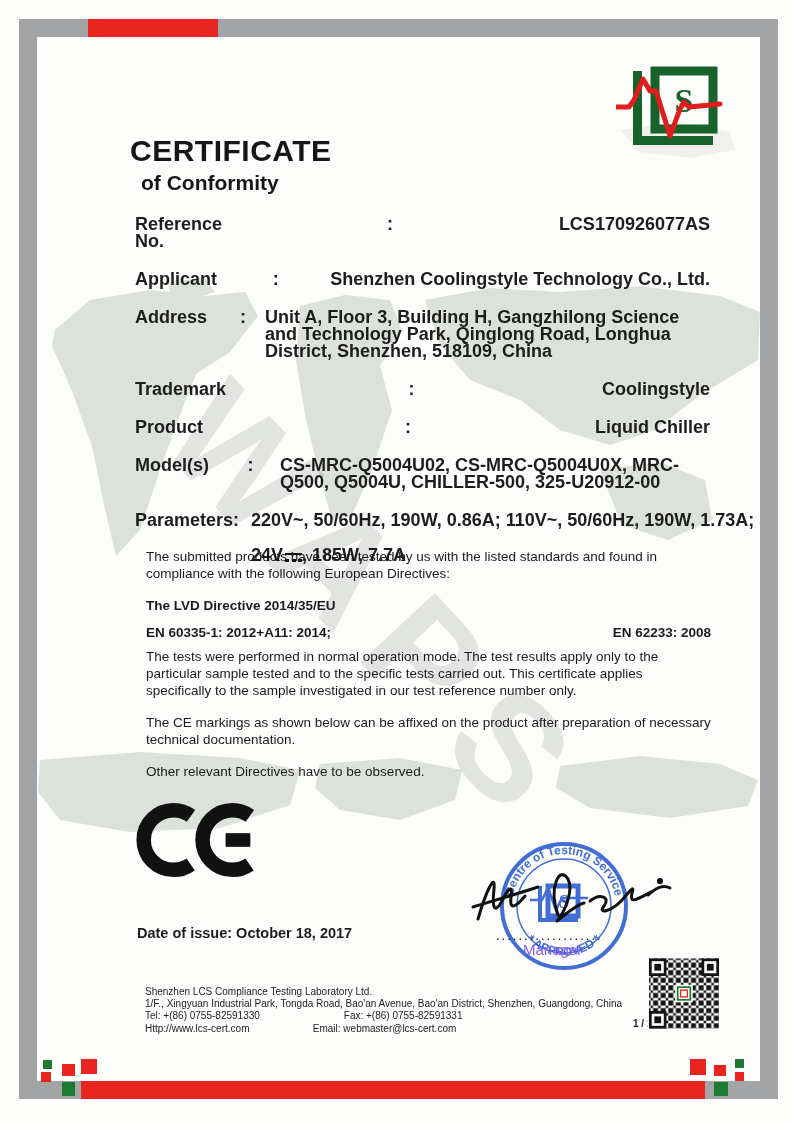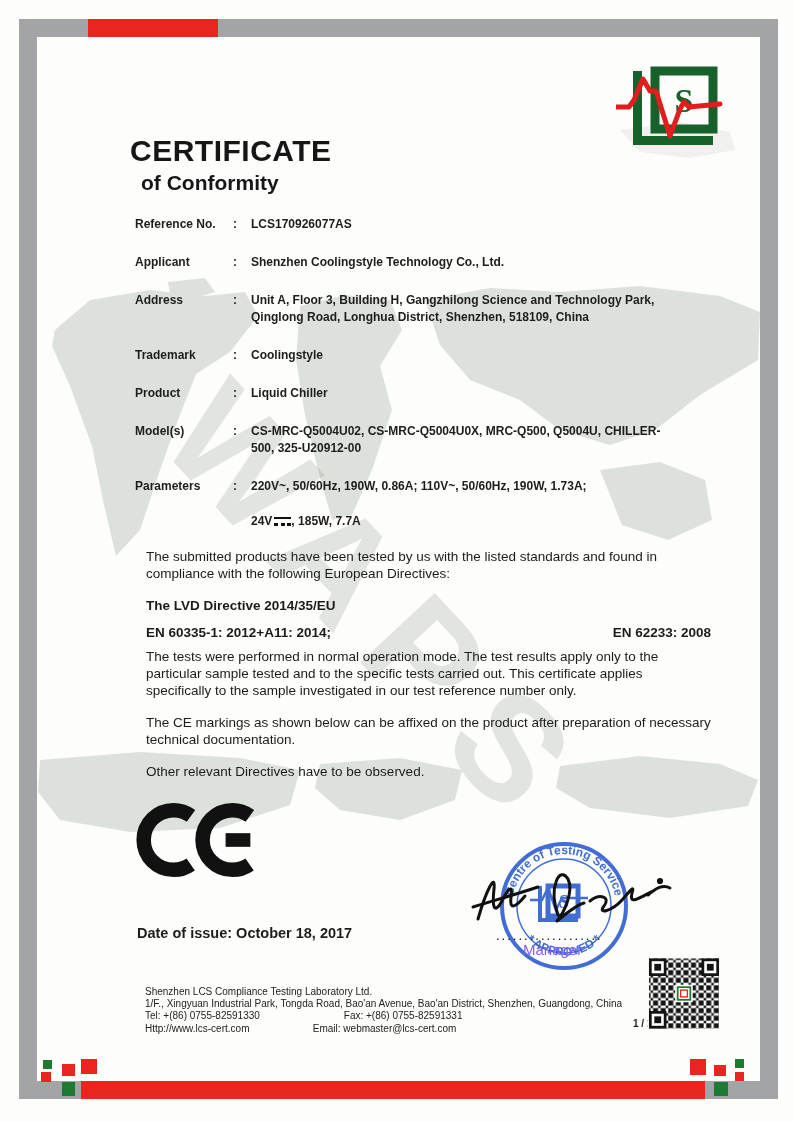--- a/index.html
+++ b/index.html
@@ -26,21 +26,21 @@
 
   
   .logo { position:absolute; left:616px; top:66px; width:110px; height:92px; }
 
   
   .title    { position:absolute; left:130px; top:134px; font-size:30px; font-weight:bold; letter-spacing:0.5px; color:#161616; }
   .subtitle { position:absolute; left:141px; top:171px; font-size:21px; font-weight:bold; color:#161616; }
 
   
   .fields { position:absolute; left:135px; top:216px; width:575px; }
-  .frow { display:flex; align-items:flex-start; margin-bottom:21px; font-size:12px; font-weight:bold; line-height:17px; }
+  .frow { display:flex; align-items:flex-start; margin-bottom:21px; font-size:18px; font-weight:bold; line-height:17px;justify-content:space-between; }
   .frow .lbl { width:98px; flex:none; }
   .frow .col { width:18px; flex:none; }
   .frow .val { max-width:450px; }
   .frow .val.nowrap { max-width:none; white-space:nowrap; }
   .params-l2 { margin-top:18px; white-space:nowrap; }
   .dc-icon { display:inline-block; width:17px; height:11px; position:relative; top:1px; margin-left:2px; }
   .dc-icon::before { content:""; position:absolute; left:0; right:0; top:2px; border-top:2.5px solid #111; }
   .dc-icon::after  { content:""; position:absolute; left:0; top:8px; width:17px; height:2.5px;
                      background:linear-gradient(90deg,#111 0 4px,transparent 4px 6.5px,#111 6.5px 10.5px,transparent 10.5px 13px,#111 13px 17px); }
 

